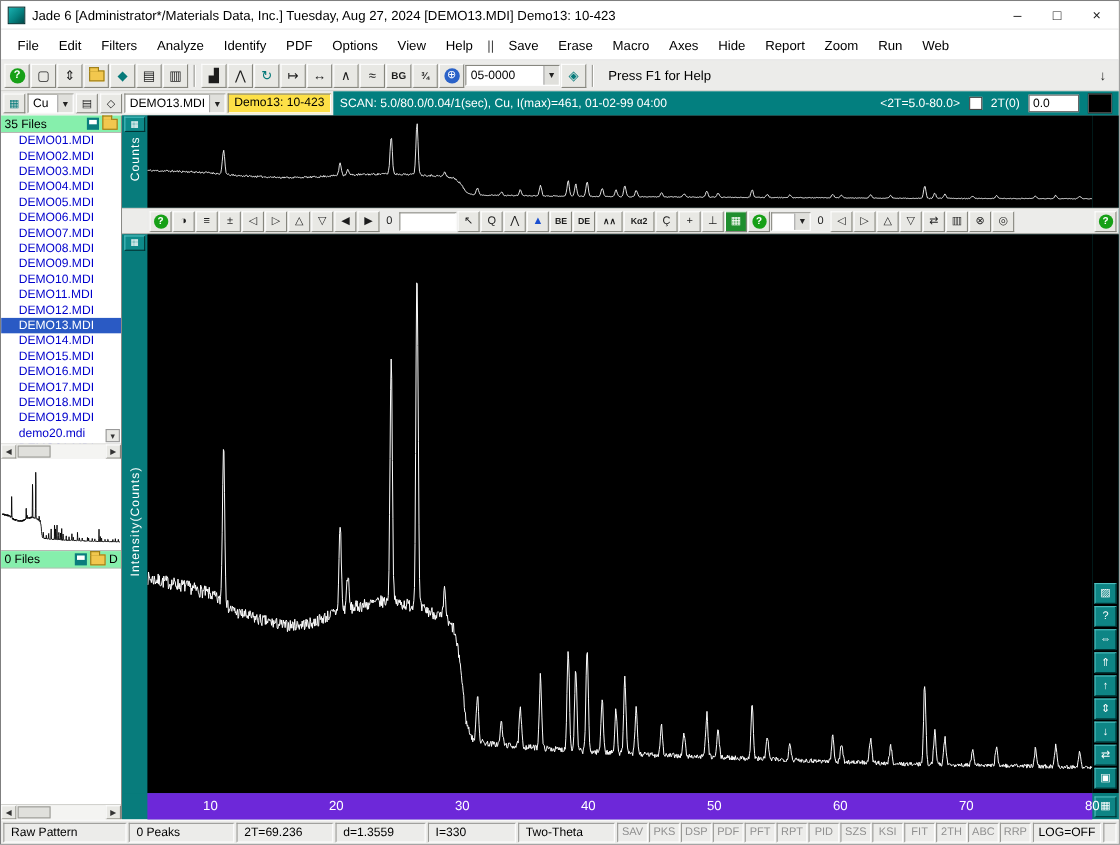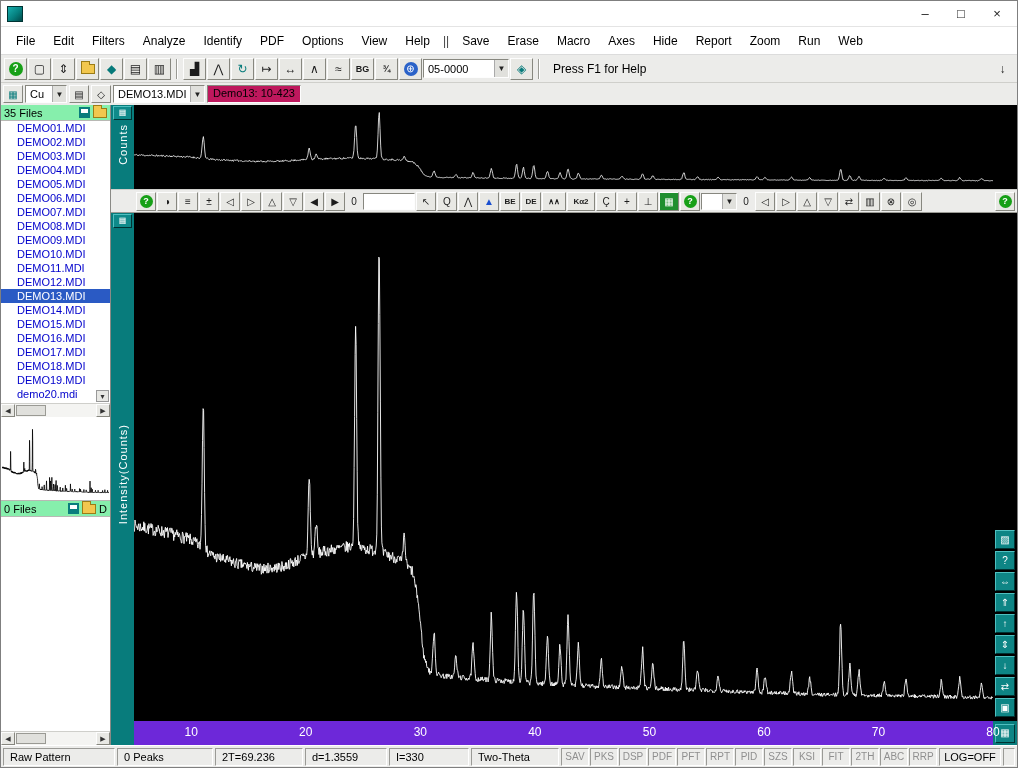--- a/index.html
+++ b/index.html
@@ -33,21 +33,21 @@
 .hint-text{font-size:12px;margin-left:8px;white-space:nowrap;}
 .flat-right{margin-left:auto;}
 .folder-glyph{width:14px;height:10px;background:#f2c74e;border:1px solid #9b7c16;position:relative;display:inline-block;}
 .folder-glyph::before{content:"";position:absolute;top:-4px;left:-1px;width:7px;height:3px;background:#f2c74e;border:1px solid #9b7c16;border-bottom:none;}
 .disk-glyph{width:11px;height:11px;background:#0a7d7d;display:inline-block;position:relative;}
 .disk-glyph::after{content:"";position:absolute;left:2px;top:2px;width:7px;height:4px;background:#fff;}
 
 .toolbar2{height:22px;background:#ececea;display:flex;align-items:stretch;padding:0;gap:2px;flex:0 0 auto;}
 .toolbar2 .tbtn{width:20px;height:18px;align-self:center;font-size:10px;}
 .t2combo{align-self:center;}
-.scan-title-box{align-self:center;height:18px;background:#be185d;border:1px solid;border-color:#87877f #fdfdfd #fdfdfd #87877f;padding:1px 5px;font-size:11px;white-space:nowrap;}
+.scan-title-box{align-self:center;height:18px;background:#fde047;border:1px solid;border-color:#87877f #fdfdfd #fdfdfd #87877f;padding:1px 5px;font-size:11px;white-space:nowrap;}
 .scanbar{flex:1;background:#037f7f;color:#fff;display:flex;align-items:center;padding:0 6px;gap:8px;font-size:11px;white-space:nowrap;overflow:hidden;}
 .scanbar .range{margin-left:auto;}
 .cb{width:12px;height:12px;background:#fff;border:1px solid #444;display:inline-block;}
 .zero-input{width:46px;height:16px;border:1px solid #666;background:#fff;color:#000;font-size:11px;padding:0 3px;font-family:"Liberation Sans",sans-serif;}
 .blackbtn{width:22px;height:18px;background:#000;border:1px solid #555;}
 
 
 .content{flex:1;display:flex;min-height:0;}
 .left-panel{width:110px;background:#fff;border-right:1px solid #8a8a86;display:flex;flex-direction:column;flex:0 0 auto;}
 .fp-header{height:16px;background:#86efac;border-bottom:1px solid #b8b8b4;display:flex;align-items:center;gap:3px;padding:0 3px;font-size:11px;flex:0 0 auto;}
@@ -102,20 +102,21 @@
 .sseg.log{width:62px;justify-content:center;color:#000;}
 .status-fill{flex:1;height:18px;border:1px solid;border-color:#9a9a96 #fff #fff #9a9a96;}
 </style>
 </head>
 <body>
 
 <div class="window">
 
   <div class="titlebar">
     <span class="app-icon"></span>
+    <span class="title-text">Jade 6 [Administrator*/Materials Data, Inc.] Tuesday, Aug 27, 2024 [DEMO13.MDI] Demo13: 10-423</span>
     <span class="win-controls">
       <button class="winbtn">–</button>
       <button class="winbtn">□</button>
       <button class="winbtn">×</button>
     </span>
   </div>
 
   <div class="menubar" id="menubar">
       <span class="menu-item">File</span>
       <span class="menu-item">Edit</span>
@@ -223,20 +224,28 @@
         </button>
         <button class="tbtn">
           <span>◇</span>
         </button>
       </span>
     <div class="combo t2combo" style="width:92px;height:18px;">
       <span class="cval">DEMO13.MDI</span>
       <span class="carrow">▼</span>
     </div>
     <div class="scan-title-box">Demo13: 10-423</div>
+    <div class="scanbar">
+      <span>SCAN: 5.0/80.0/0.04/1(sec), Cu, I(max)=461, 01-02-99 04:00</span>
+      <span class="range">&lt;2T=5.0-80.0&gt;</span>
+      <span class="cb"></span>
+      <span>2T(0)</span>
+      <input class="zero-input" value="0.0" style="">
+      <button class="blackbtn"></button>
+    </div>
   </div>
 
   <div class="content">
 
     <div class="left-panel">
       <div class="fp-header">
         <span>35 Files</span>
         <span style="margin-left:auto;" class="disk-glyph"></span>
         <span class="folder-glyph"></span>
       </div>

